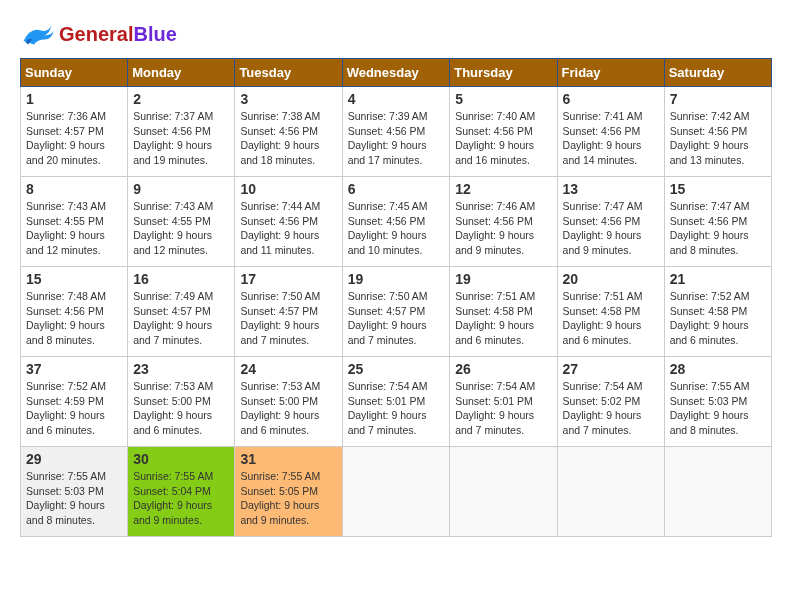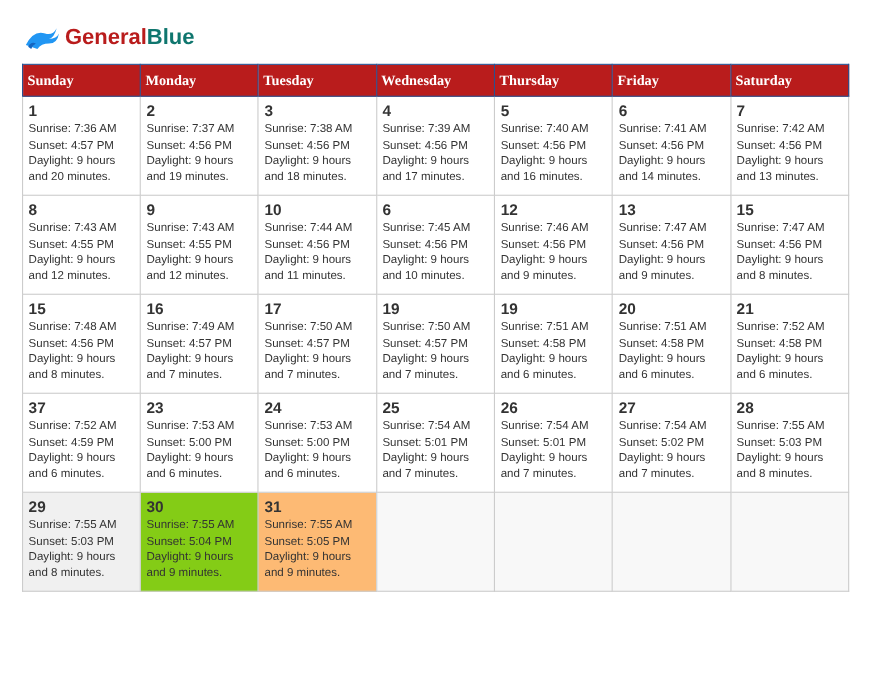--- a/index.html
+++ b/index.html
@@ -27,28 +27,27 @@
     .location {
       font-size: 16px;
       color: #555;
     }
     .calendar {
       width: 100%;
       border-collapse: collapse;
       font-size: 11px;
     }
     .calendar th {
-      background: #b91c1c;
+      background: #a16207;
       color: #fff;
       padding: 6px 4px;
       text-align: left;
       font-size: 13px;
       font-weight: bold;
       border: 1px solid #2a5090;
-      font-family: Liberation Serif, serif;
     }
     .calendar td {
       border: 1px solid #ccc;
       vertical-align: top;
       padding: 4px 5px;
       width: 108px;
       height: 90px;
       background: #fff;
     }
     .calendar tr:last-child td {
@@ -87,21 +86,21 @@
 </head>
 <body>
 
 <div class="header">
   <div class="logo-wrap">
     <svg class="bird-svg" viewBox="0 0 50 40" xmlns="http://www.w3.org/2000/svg">
       <path d="M5 30 Q15 10 30 15 Q40 18 45 8 Q42 20 35 22 Q45 22 48 15 Q46 28 35 28 Q25 28 20 35 Z" fill="#2196F3"></path>
       <path d="M8 32 Q12 25 18 28 Q14 30 12 35 Z" fill="#1565C0"></path>
     </svg>
     <div>
-      <div class="logo-name"><span style="color:#b91c1c">General</span><span style="color:#0f766e">Blue</span></div>
+      <div class="logo-name"><span style="color:#b91c1c">General</span><span style="color:#6d28d9">Blue</span></div>
     </div>
   </div>
   <div class="title-block">
     <div class="month-title"></div>
     <div class="location"></div>
   </div>
 </div>
 
 <table class="calendar">
   <thead>

